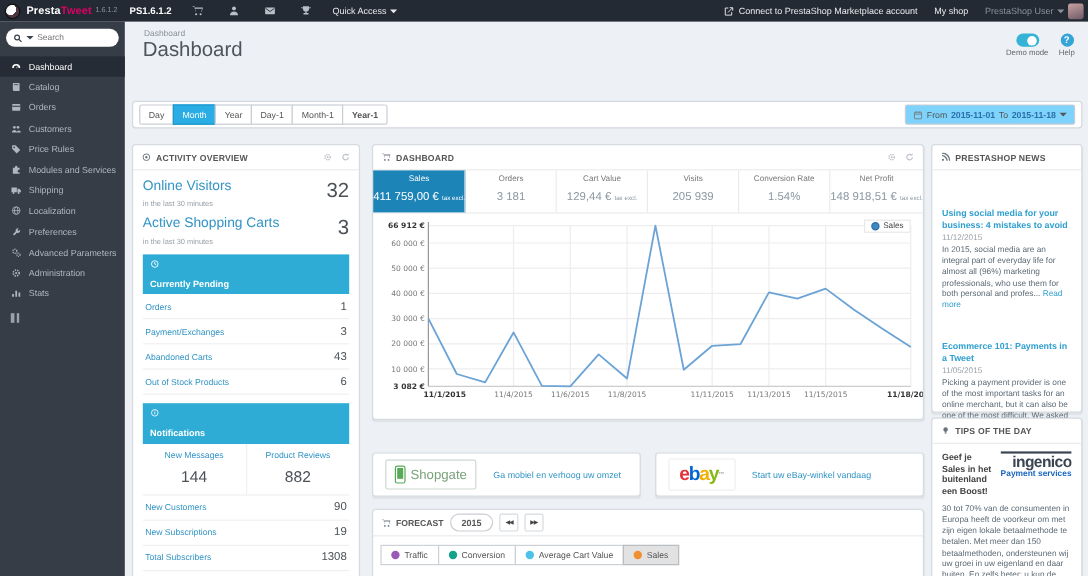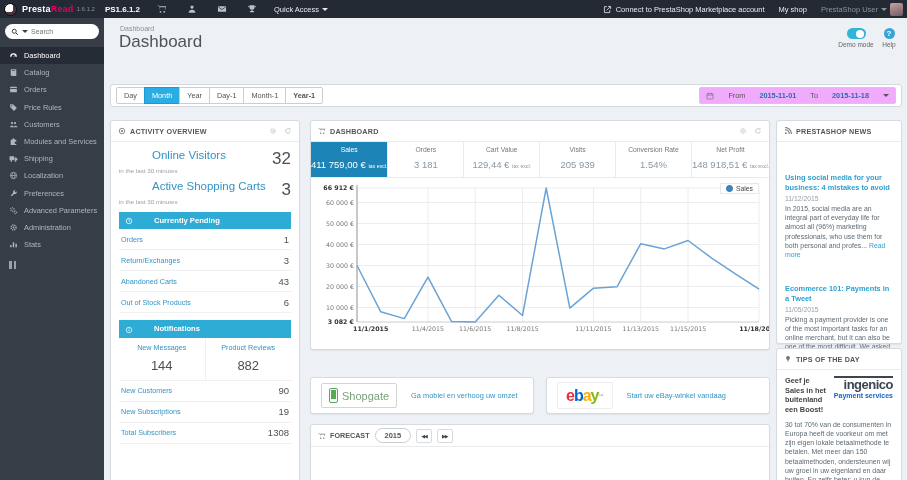--- a/index.html
+++ b/index.html
@@ -51,43 +51,43 @@
   
   .datebar { position:absolute; left:110px; top:84px; width:792px; height:23px; background:#fff;
     border:1px solid #d4d9df; border-radius:3px; display:flex; align-items:center; padding:0 5px; }
   .btn-group { display:flex; }
   .dbtn { font-size:7.3px; color:#555; background:#fff; border:1px solid #c9ced4; padding:3px 7px;
     margin-left:-1px; cursor:pointer; }
   .dbtn:first-child { border-radius:2px 0 0 2px; margin-left:0; }
   .dbtn:last-child { border-radius:0 2px 2px 0;font-weight:bold; }
   .dbtn.active { background:#29ade4; border-color:#2197cc; color:#fff; font-weight:normal; }
   .range-btn { margin-left:auto; border:1px solid #c9ced4; border-radius:2px; padding:3px 6px;
-    display:flex; align-items:center; gap:14px; font-size:7.3px; color:#555; cursor:pointer; background:#f0abfc; }
+    display:flex; align-items:center; gap:3px; font-size:7.3px; color:#555; cursor:pointer; background:#7dd3fc; }
   .range-btn b { color:#2a6ea8; }
   .range-btn svg { width:8px; height:8px; color:#777; }
 
   
   .panel { position:absolute; background:#fff; border:1px solid #d6dbe0; border-radius:3px;
     box-shadow:0 1px 1px rgba(0,0,0,.06); }
   .phead { height:21px; border-bottom:1px solid #ebebeb; display:flex; align-items:center;
     padding:0 7px; font-size:7.2px; font-weight:bold; color:#555; letter-spacing:.2px; }
   .phead .ph-icon { margin-right:4px; color:#6b737b; display:flex; }
   .phead svg { width:8px; height:8px; }
   .ph-tools { margin-left:auto; display:flex; gap:7px; color:#b9bfc5; }
   .ph-tools span { cursor:pointer; display:flex; }
 
   
   #activity { left:110px; top:120px; width:190px; height:368px; }
   .act-body { padding:5px 8px; }
-  .big-metric { display:flex; justify-content:space-between; align-items:flex-start; margin-top:2px;margin-left:33px; }
+  .big-metric { display:flex; justify-content:space-between; align-items:flex-start; margin-top:2px; }
   .big-metric a { font-size:11.5px; color:#3294c5; text-decoration:none; cursor:pointer; }
   .big-metric .num { font-size:17px; color:#4b5157; }
   .sub { font-size:6.2px; color:#9aa1a8; margin-top:-2px; }
   .blue-head { background:#2eacd6; color:#fff; font-weight:bold; font-size:7.6px; padding:4px 6px;
-    margin-top:7px; display:flex; align-items:flex-end; gap:21px; line-height:1.25; }
+    margin-top:7px; display:flex; align-items:flex-start; gap:8px; line-height:1.25;flex-direction:column; }
   .blue-head svg { width:8px; height:8px; flex:0 0 8px; }
   .blue-head .bh-sub { display:block; font-weight:normal; font-size:6px; }
   .arow { display:flex; justify-content:space-between; align-items:center; padding:4.5px 2px;
     border-bottom:1px solid #f0f0f0; }
   .arow a { font-size:7.2px; color:#3294c5; text-decoration:none; cursor:pointer; }
   .arow .v { font-size:9.5px; color:#4b5157; }
   .notif-grid { display:flex; border-bottom:1px solid #f0f0f0; }
   .notif-cell { flex:1; text-align:center; padding:5px 0 7px 0; }
   .notif-cell + .notif-cell { border-left:1px solid #f0f0f0; }
   .notif-cell a { font-size:7.2px; color:#3294c5; text-decoration:none; cursor:pointer; }
@@ -162,21 +162,21 @@
   svg { display:block; }
   .chart-svg text { font-family:"DejaVu Sans",sans-serif; }
 </style>
 </head>
 <body>
 
 <div class="stage">
 
   <div class="topbar">
     <div class="logo-circle"></div>
-    <div class="brand"><span>Presta</span><span class="pink">Read</span></div>
+    <div class="brand"><span>Presta</span><span class="pink">Tweet</span></div>
     <span class="brand-ver">1.6.1.2</span>
     <span class="shop-ver">PS1.6.1.2</span>
     <span class="tb-icon">
         <svg viewBox="0 0 16 16" fill="currentColor">
           <path d="M1 2h2.2l.4 1.6h11l-1.6 5.6H4.6L3.4 3.6 3 2.8H1zM5 9.2h7.3l1.1-4H4.2z"></path>
           <circle cx="5.5" cy="12.5" r="1.4"></circle>
           <circle cx="11.5" cy="12.5" r="1.4"></circle>
         </svg>
       </span>
     <span class="tb-icon">
@@ -245,32 +245,32 @@
       </div>
     <div class="nav-item">
         <svg viewBox="0 0 16 16" fill="currentColor">
           <rect x="2" y="3" width="12" height="10" rx="1"></rect>
           <rect x="2" y="5.5" width="12" height="1.6" fill="#363d47"></rect>
         </svg>
         <span>Orders</span>
       </div>
     <div class="nav-item">
         <svg viewBox="0 0 16 16" fill="currentColor">
-          <path d="M2 2h5.2L14 8.8 8.8 14 2 7.2z"></path>
-          <circle cx="5" cy="5" r="1.2" fill="#363d47"></circle>
-        </svg>
-        <span>Price Rules</span>
-      </div>
-    <div class="nav-item">
-        <svg viewBox="0 0 16 16" fill="currentColor">
           <circle cx="5.3" cy="5.5" r="2"></circle>
           <circle cx="10.7" cy="5.5" r="2"></circle>
           <path d="M1.8 13c0-2 1.5-3.4 3.5-3.4S8.8 11 8.8 13zM8.6 13c.3-1.7 1.5-2.9 3.1-2.9 1.8 0 3.2 1.2 3.2 2.9z"></path>
         </svg>
         <span>Customers</span>
+      </div>
+    <div class="nav-item">
+        <svg viewBox="0 0 16 16" fill="currentColor">
+          <path d="M2 2h5.2L14 8.8 8.8 14 2 7.2z"></path>
+          <circle cx="5" cy="5" r="1.2" fill="#363d47"></circle>
+        </svg>
+        <span>Price Rules</span>
       </div>
     <div class="nav-item">
         <svg viewBox="0 0 16 16" fill="currentColor">
           <path d="M3 5h3.2a2 2 0 1 1 3.6 0H13v3.2a2 2 0 1 0 0 3.6V14H3z"></path>
         </svg>
         <span>Modules and Services</span>
       </div>
     <div class="nav-item">
         <svg viewBox="0 0 16 16" fill="currentColor">
           <path d="M1 4h8v7H1z"></path>
@@ -394,21 +394,21 @@
             <circle cx="8" cy="8" r="5.5"></circle>
             <path d="M8 4.6V8l2.4 1.5"></path>
           </svg>
         <span>Currently Pending</span>
       </div>
       <div class="arow">
           <a>Orders</a>
           <span class="v">1</span>
         </div>
       <div class="arow">
-          <a>Return/Exchanges</a>
+          <a>Payment/Exchanges</a>
           <span class="v">3</span>
         </div>
       <div class="arow">
           <a>Abandoned Carts</a>
           <span class="v">43</span>
         </div>
       <div class="arow">
           <a>Out of Stock Products</a>
           <span class="v">6</span>
         </div>
@@ -576,20 +576,38 @@
             </svg>
           </span>
         <span>
             <svg viewBox="0 0 16 16" fill="none" stroke="currentColor" stroke-width="1.8">
               <path d="M12.6 8A4.6 4.6 0 1 1 11 4.4"></path>
               <path d="M12.9 1.6v3.6H9.3" fill="currentColor" stroke="none"></path>
             </svg>
           </span>
       </span>
     </div>
+    <div class="fc-legend">
+      <button class="serie-btn">
+          <span class="dot" style="background: rgb(155, 89, 182);"></span>
+          <span>Traffic</span>
+        </button>
+      <button class="serie-btn">
+          <span class="dot" style="background: rgb(20, 163, 137);"></span>
+          <span>Conversion</span>
+        </button>
+      <button class="serie-btn">
+          <span class="dot" style="background: rgb(78, 194, 232);"></span>
+          <span>Average Cart Value</span>
+        </button>
+      <button class="serie-btn active">
+          <span class="dot" style="background: rgb(240, 144, 50);"></span>
+          <span>Sales</span>
+        </button>
+    </div>
   </div>
 
   <div class="panel" id="news">
     <div class="phead">
       <span class="ph-icon">
           <svg viewBox="0 0 16 16" fill="currentColor">
             <circle cx="3.6" cy="12.4" r="1.8"></circle>
             <path d="M2 6.6a7.4 7.4 0 0 1 7.4 7.4h2.3A9.7 9.7 0 0 0 2 4.3zM2 2.2A11.8 11.8 0 0 1 13.8 14H16A14 14 0 0 0 2 0z"></path>
           </svg>
         </span>

